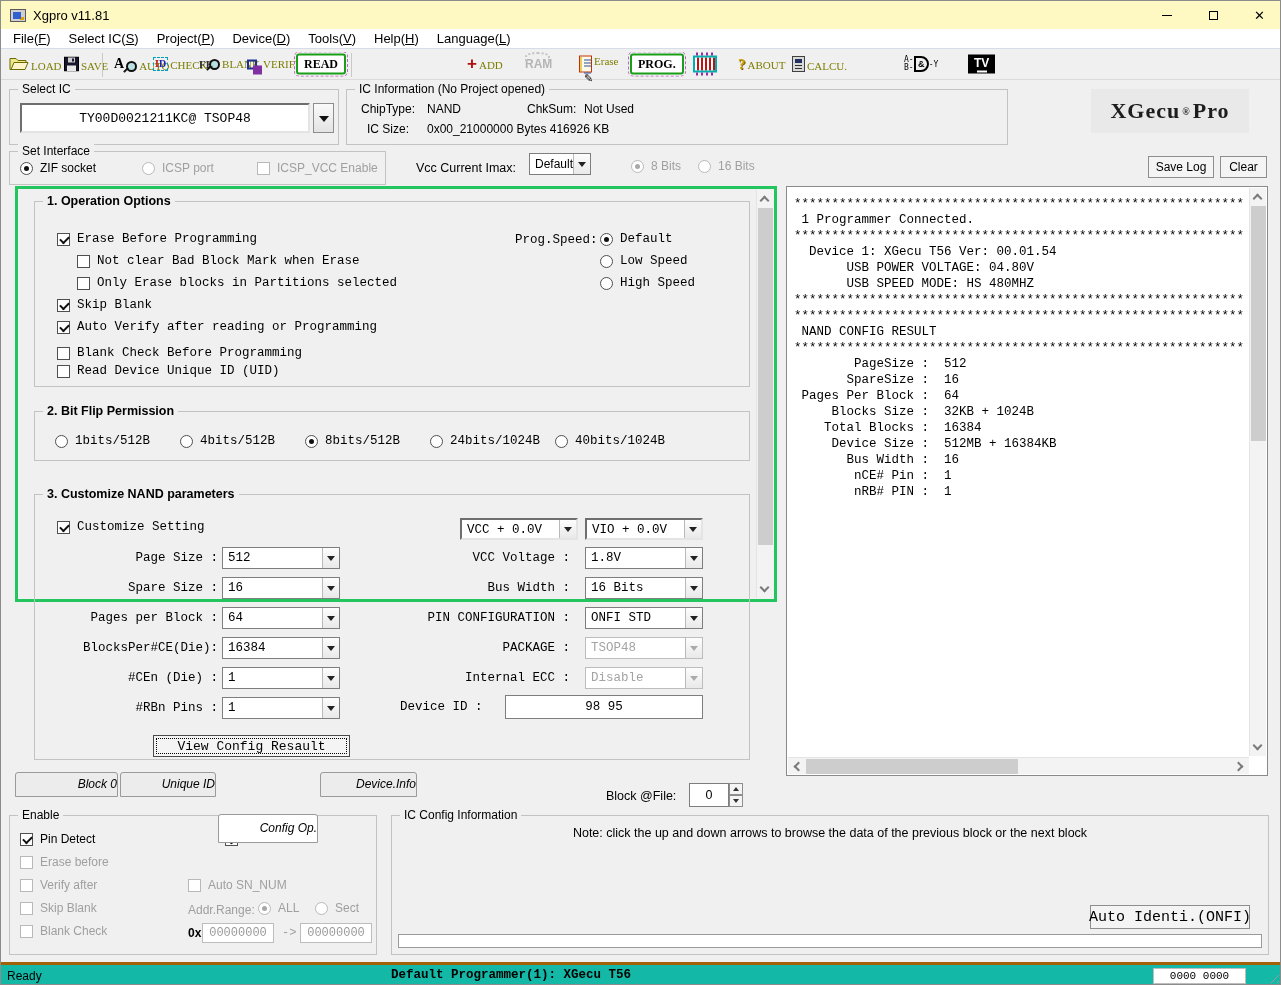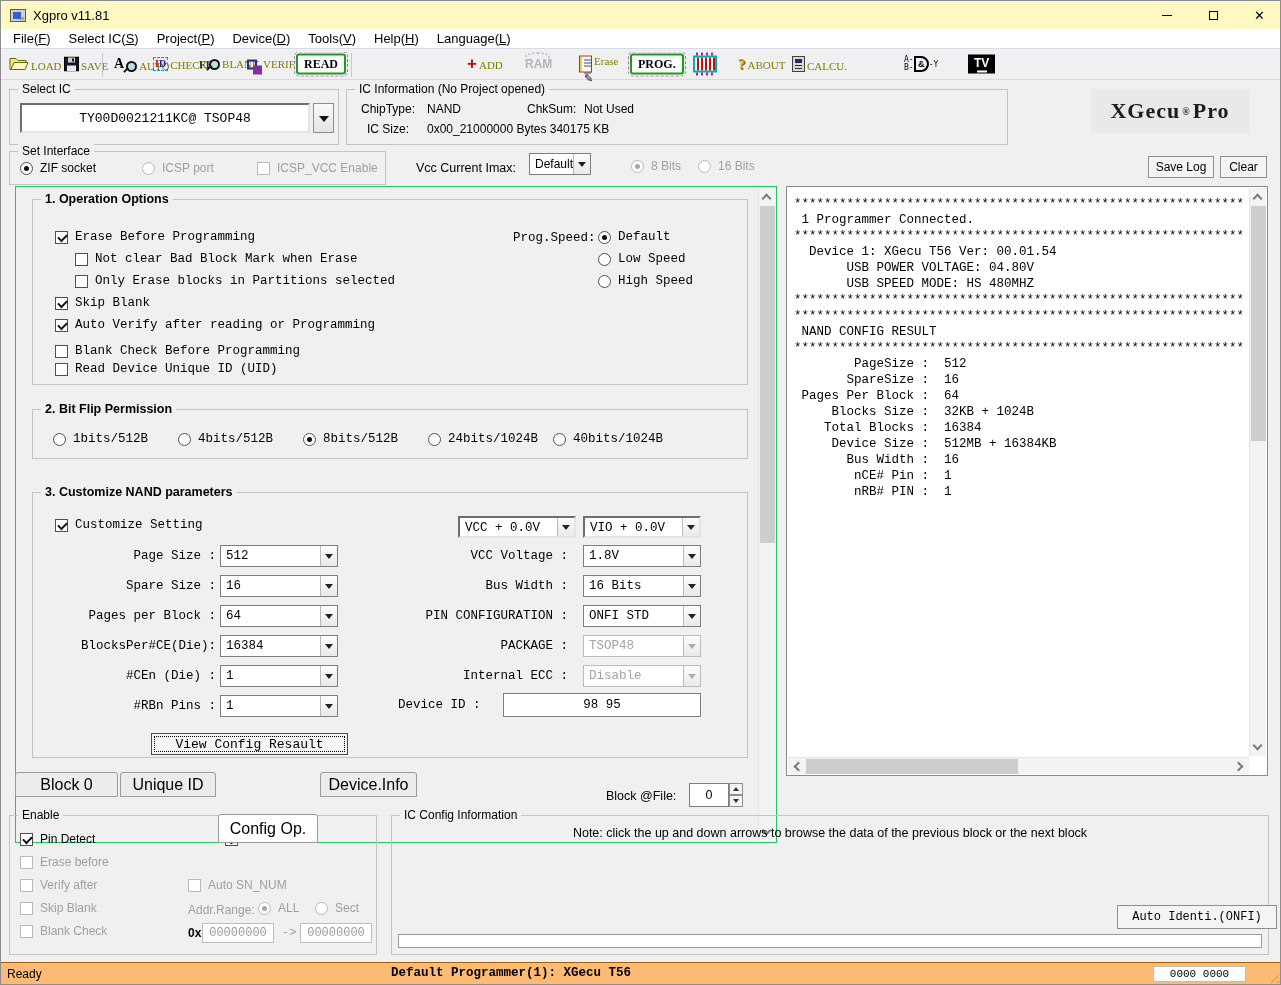--- a/index.html
+++ b/index.html
@@ -89,50 +89,50 @@
   .combo .cbtn::after { content:""; border:4px solid transparent; border-top:5px solid #222; margin-top:5px; }
   .combo.dis { border-color:#bdbdbd; }
   .combo.dis .cval { color:#a3a3a3; }
   .combo.dis .cbtn::after { border-top-color:#ababab; }
 
   .sunken { background:#fff; border:1px solid #7e7e7e; }
   .btn { position:absolute; background:#f4f4f4; border:1px solid #8e8e8e;
          display:flex; align-items:center; justify-content:center; font-size:12px; white-space:nowrap; }
 
   
-  .panel-left { position:absolute; left:14px; top:185px; width:762px; height:657px;
-                background:#f0f0f0; border:1px solid #22c55e; }
+  .panel-left { position:absolute; left:14px; top:185px; width:762px; height:416px;
+                background:#f0f0f0; border:3px solid #22c55e; }
   .panel-log { position:absolute; left:785px; top:185px; width:482px; height:590px;
                background:#fff; border:1px solid #8a8a8a; }
   .logtext { position:absolute; left:7px; top:9px; right:24px; bottom:24px; overflow:hidden;
              font-family:"Liberation Mono",monospace; font-size:12.5px; line-height:16px; white-space:pre; }
 
   .sb { position:absolute; background:#f3f3f3; }
   .sb-thumb { position:absolute; background:#cdcdcd; }
   .chev { position:absolute; width:7px; height:7px; border-left:2px solid #7a7a7a; border-top:2px solid #7a7a7a; }
   .chev.up { transform:rotate(45deg); } .chev.down { transform:rotate(225deg); }
   .chev.left { transform:rotate(-45deg); } .chev.right { transform:rotate(135deg); }
 
   
   .tab { position:absolute; top:771px; height:25px; background:#ececec; border:1px solid #9a9a9a;
-         border-radius:3px 3px 0 0; text-align:center; line-height:23px; font-size:16px; }
+         border-radius:3px 3px 0 0; text-align:right; line-height:23px; font-size:12px;font-style:italic; }
   .tab.active { top:769px; height:29px; background:#fff; z-index:3; line-height:27px;margin-top:44px; }
 
   .spin { position:absolute; width:14px; display:flex; flex-direction:column; }
   .spin > div { flex:1; background:#f4f4f4; border:1px solid #8e8e8e; display:flex; align-items:center; justify-content:center; }
   .spin .tri-up { width:0; height:0; border:3px solid transparent; border-bottom:4px solid #333; margin-top:-3px; }
   .spin .tri-dn { width:0; height:0; border:3px solid transparent; border-top:4px solid #333; margin-bottom:-3px; }
 
   input.hexbox { position:absolute; background:#fff; border:1px solid #bdbdbd; color:#9a9a9a;
                  font-family:"Liberation Mono",monospace; font-size:12px; text-align:center; }
   input.idbox { position:absolute; background:#fff; border:1px solid #7e7e7e; color:#000;
                 font-family:"Liberation Mono",monospace; font-size:12.5px; text-align:center; }
 
   
-  .statusbar { position:absolute; left:0; bottom:0; width:100%; height:22px; background:#fdba74; border-top:1px solid #a16207;padding-left:16px; }
+  .statusbar { position:absolute; left:0; bottom:0; width:100%; height:22px; background:#14b8a6; border-top:3px solid #a16207;padding-left:16px; }
   .grip { position:absolute; right:1px; bottom:1px; width:12px; height:12px;
           background:repeating-linear-gradient(135deg, transparent 0 3px, #9a9a9a 3px 4px); clip-path:polygon(100% 0,100% 100%,0 100%); }
 
   .brandbox { position:absolute; left:1090px; top:88px; width:158px; height:44px; background:#e9e9e9;
               display:flex; align-items:center; justify-content:center;
               font-family:"Liberation Serif",serif; font-weight:bold; font-size:22px; color:#1d1d1d; letter-spacing:1px; }
   .brandbox sup { font-size:10px; margin:0 2px; }
 </style>
 </head>
 <body>
@@ -258,21 +258,21 @@
     </div>
   </div>
 
   <div class="group" style="left:345px;top:88px;width:662px;height:56px;">
     <span class="glabel">IC Information (No Project opened)</span>
     <span style="position:absolute;left:14px;top:12px;">ChipType:</span>
     <span style="position:absolute;left:80px;top:12px;">NAND</span>
     <span style="position:absolute;left:180px;top:12px;">ChkSum:</span>
     <span style="position:absolute;left:237px;top:12px;">Not Used</span>
     <span style="position:absolute;left:20px;top:32px;">IC Size:</span>
-    <span style="position:absolute;left:80px;top:32px;">0x00_21000000 Bytes 340175 KB</span>
+    <span style="position:absolute;left:80px;top:32px;">0x00_21000000 Bytes 416926 KB</span>
   </div>
 
   <div class="brandbox">
     <span>XGecu</span>
       <sup>®</sup>
       <span>Pro</span>
   </div>
 
   <div class="group" style="left:8px;top:150px;width:377px;height:34px;">
     <span class="glabel">Set Interface</span>
@@ -560,21 +560,21 @@
     </div>
     <span style="position:absolute;left:178px;top:110px;font-weight:bold;font-size:12px;">0x</span>
     <input class="hexbox" style="left: 192px; top: 107px; width: 72px; height: 20px;" value="00000000">
     <span class="disabled mono" style="position:absolute;left:272px;top:110px;font-size:12px;">-&gt;</span>
     <input class="hexbox" style="left: 290px; top: 107px; width: 72px; height: 20px;" value="00000000">
   </div>
 
   <div class="group" style="left:390px;top:814px;width:878px;height:140px;">
     <span class="glabel">IC Config Information</span>
     <div style="position:absolute;left:0;top:10px;width:100%;text-align:center;font-size:12.5px;">Note: click the up and down arrows to browse the data of the previous block or the next block</div>
-    <div class="btn mono" style="left:725px;top:89px;width:160px;height:24px;font-size:12px;">
+    <div class="btn mono" style="left:698px;top:89px;width:160px;height:24px;font-size:15px;">
       <span>Auto Identi.(ONFI)</span>
     </div>
     <div class="sunken" style="position:absolute;left:6px;top:118px;width:864px;height:14px;border-color:#9a9a9a;"></div>
   </div>
 
   <div class="statusbar">
     <span style="position:absolute;left:6px;top:4px;font-size:12px;">Ready</span>
     <span class="mono" style="position:absolute;left:390px;top:3px;font-size:12.5px;font-weight:bold;">Default Programmer(1): XGecu T56</span>
     <div class="sunken" style="position:absolute;left:1152px;top:3px;width:93px;height:16px;border-color:#bdbdbd;display:flex;align-items:center;justify-content:center;">
       <span class="mono" style="font-size:11px;">0000 0000</span>

